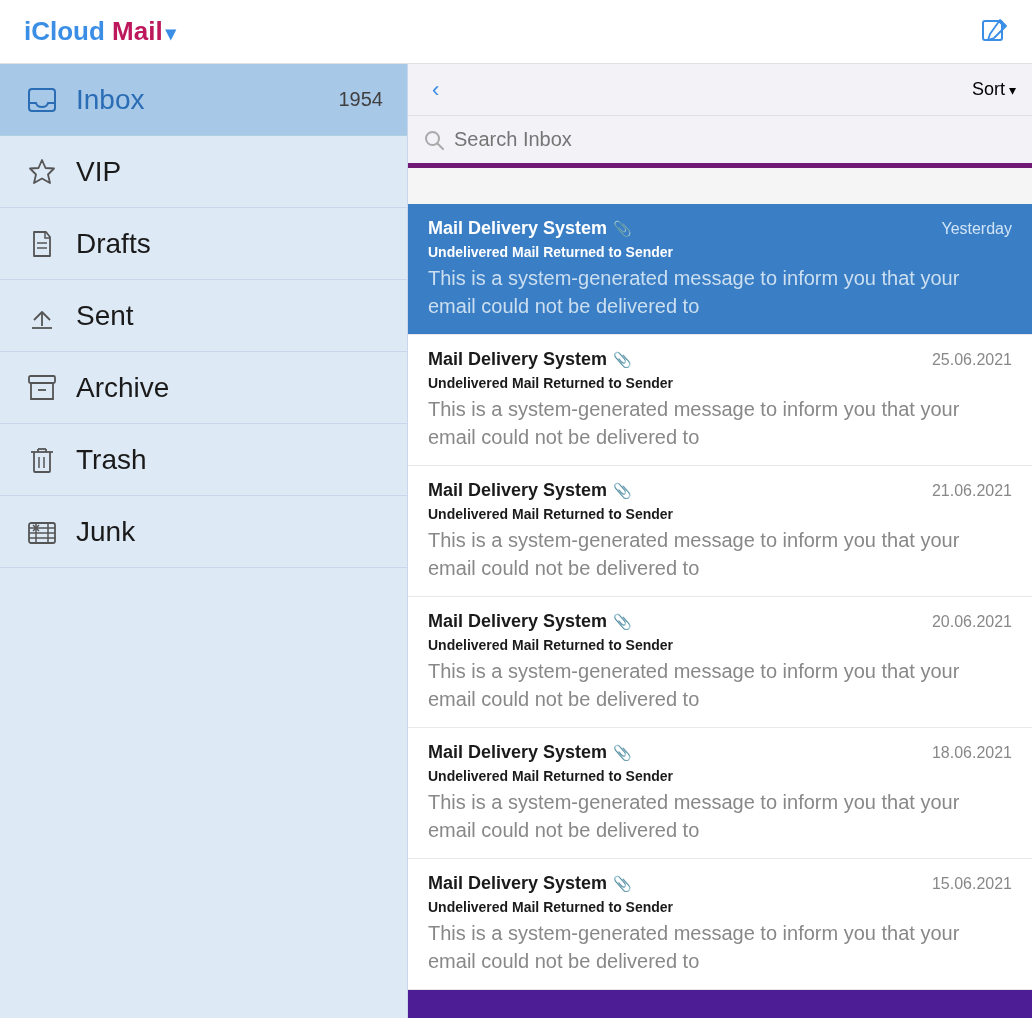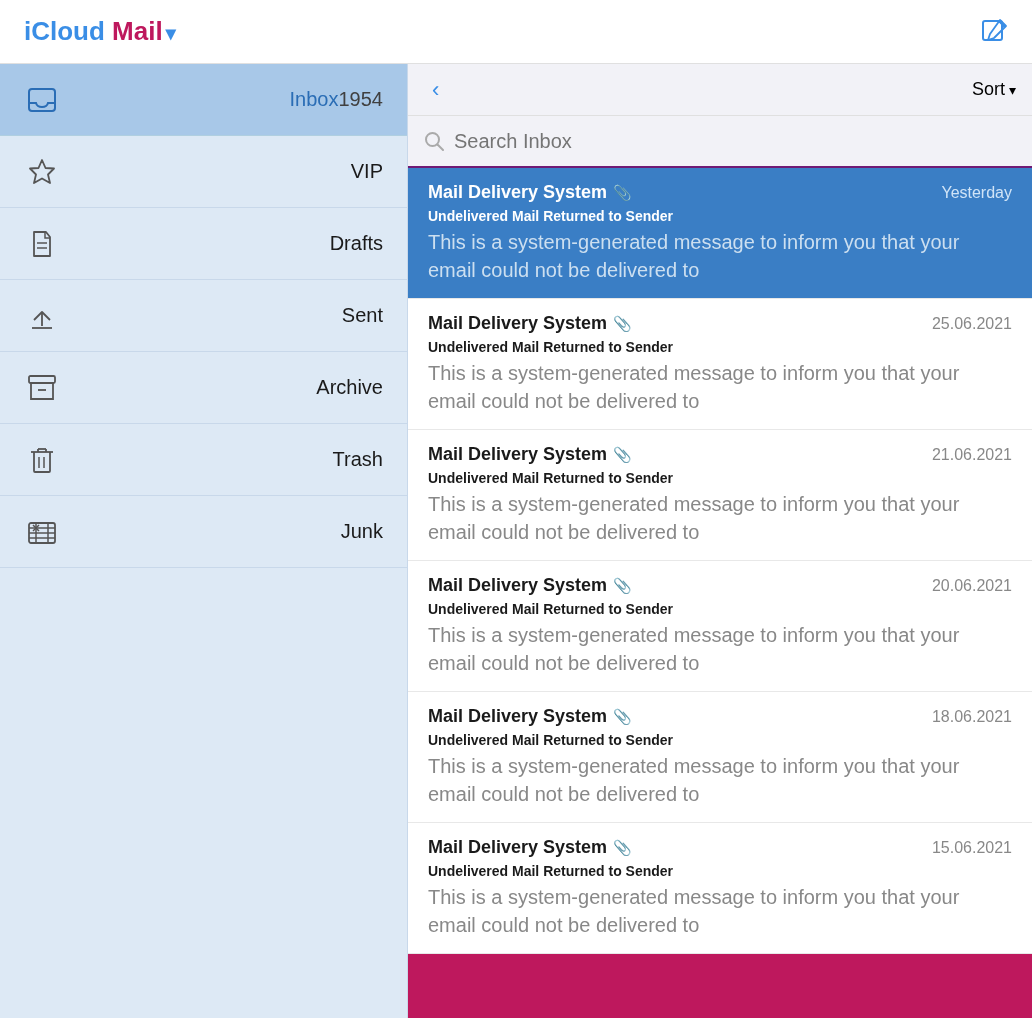--- a/index.html
+++ b/index.html
@@ -65,24 +65,23 @@
     .sidebar-item .item-icon {
       width: 36px;
       height: 36px;
       display: flex;
       align-items: center;
       justify-content: center;
       margin-right: 16px;
       flex-shrink: 0;
     }
     .sidebar-item .item-label {
-      font-size: 20px;
+      font-size: 28px;
       color: #1a1a1a;
       flex: 1;
-      text-align: right;
     }
     .sidebar-item:first-child .item-label {
       color: #2a6db5;
       font-weight: 500;
     }
     .sidebar-item .item-count {
       font-size: 20px;
       color: #404040;
     }
 
@@ -122,21 +121,21 @@
     }
     .sort-chevron {
       font-size: 14px;
     }
 
     
     .search-bar {
       display: flex;
       align-items: center;
       background: #f2f2f7;
-      border-bottom: 2px solid #701a75;
+      border-bottom: 5px solid #701a75;
       padding: 10px 16px;
       height: 52px;
     }
     .search-bar .search-icon-wrap {
       color: #aaa;
       margin-right: 10px;
       font-size: 20px;
     }
     .search-bar input {
       border: none;
@@ -144,21 +143,22 @@
       font-size: 20px;
       color: #aaa;
       outline: none;
       flex: 1;
     }
 
     
     .email-list {
       flex: 1;
       overflow-y: auto;
-      background: #be185d;
+      background: #4c1d95;
+      margin-top: 36px;
     }
 
     .email-item {
       padding: 14px 20px 14px 20px;
       border-bottom: 1px solid #e8e8e8;
       cursor: pointer;
       background: #fff;
     }
     .email-item.selected {
       background: #3a7ec5;

